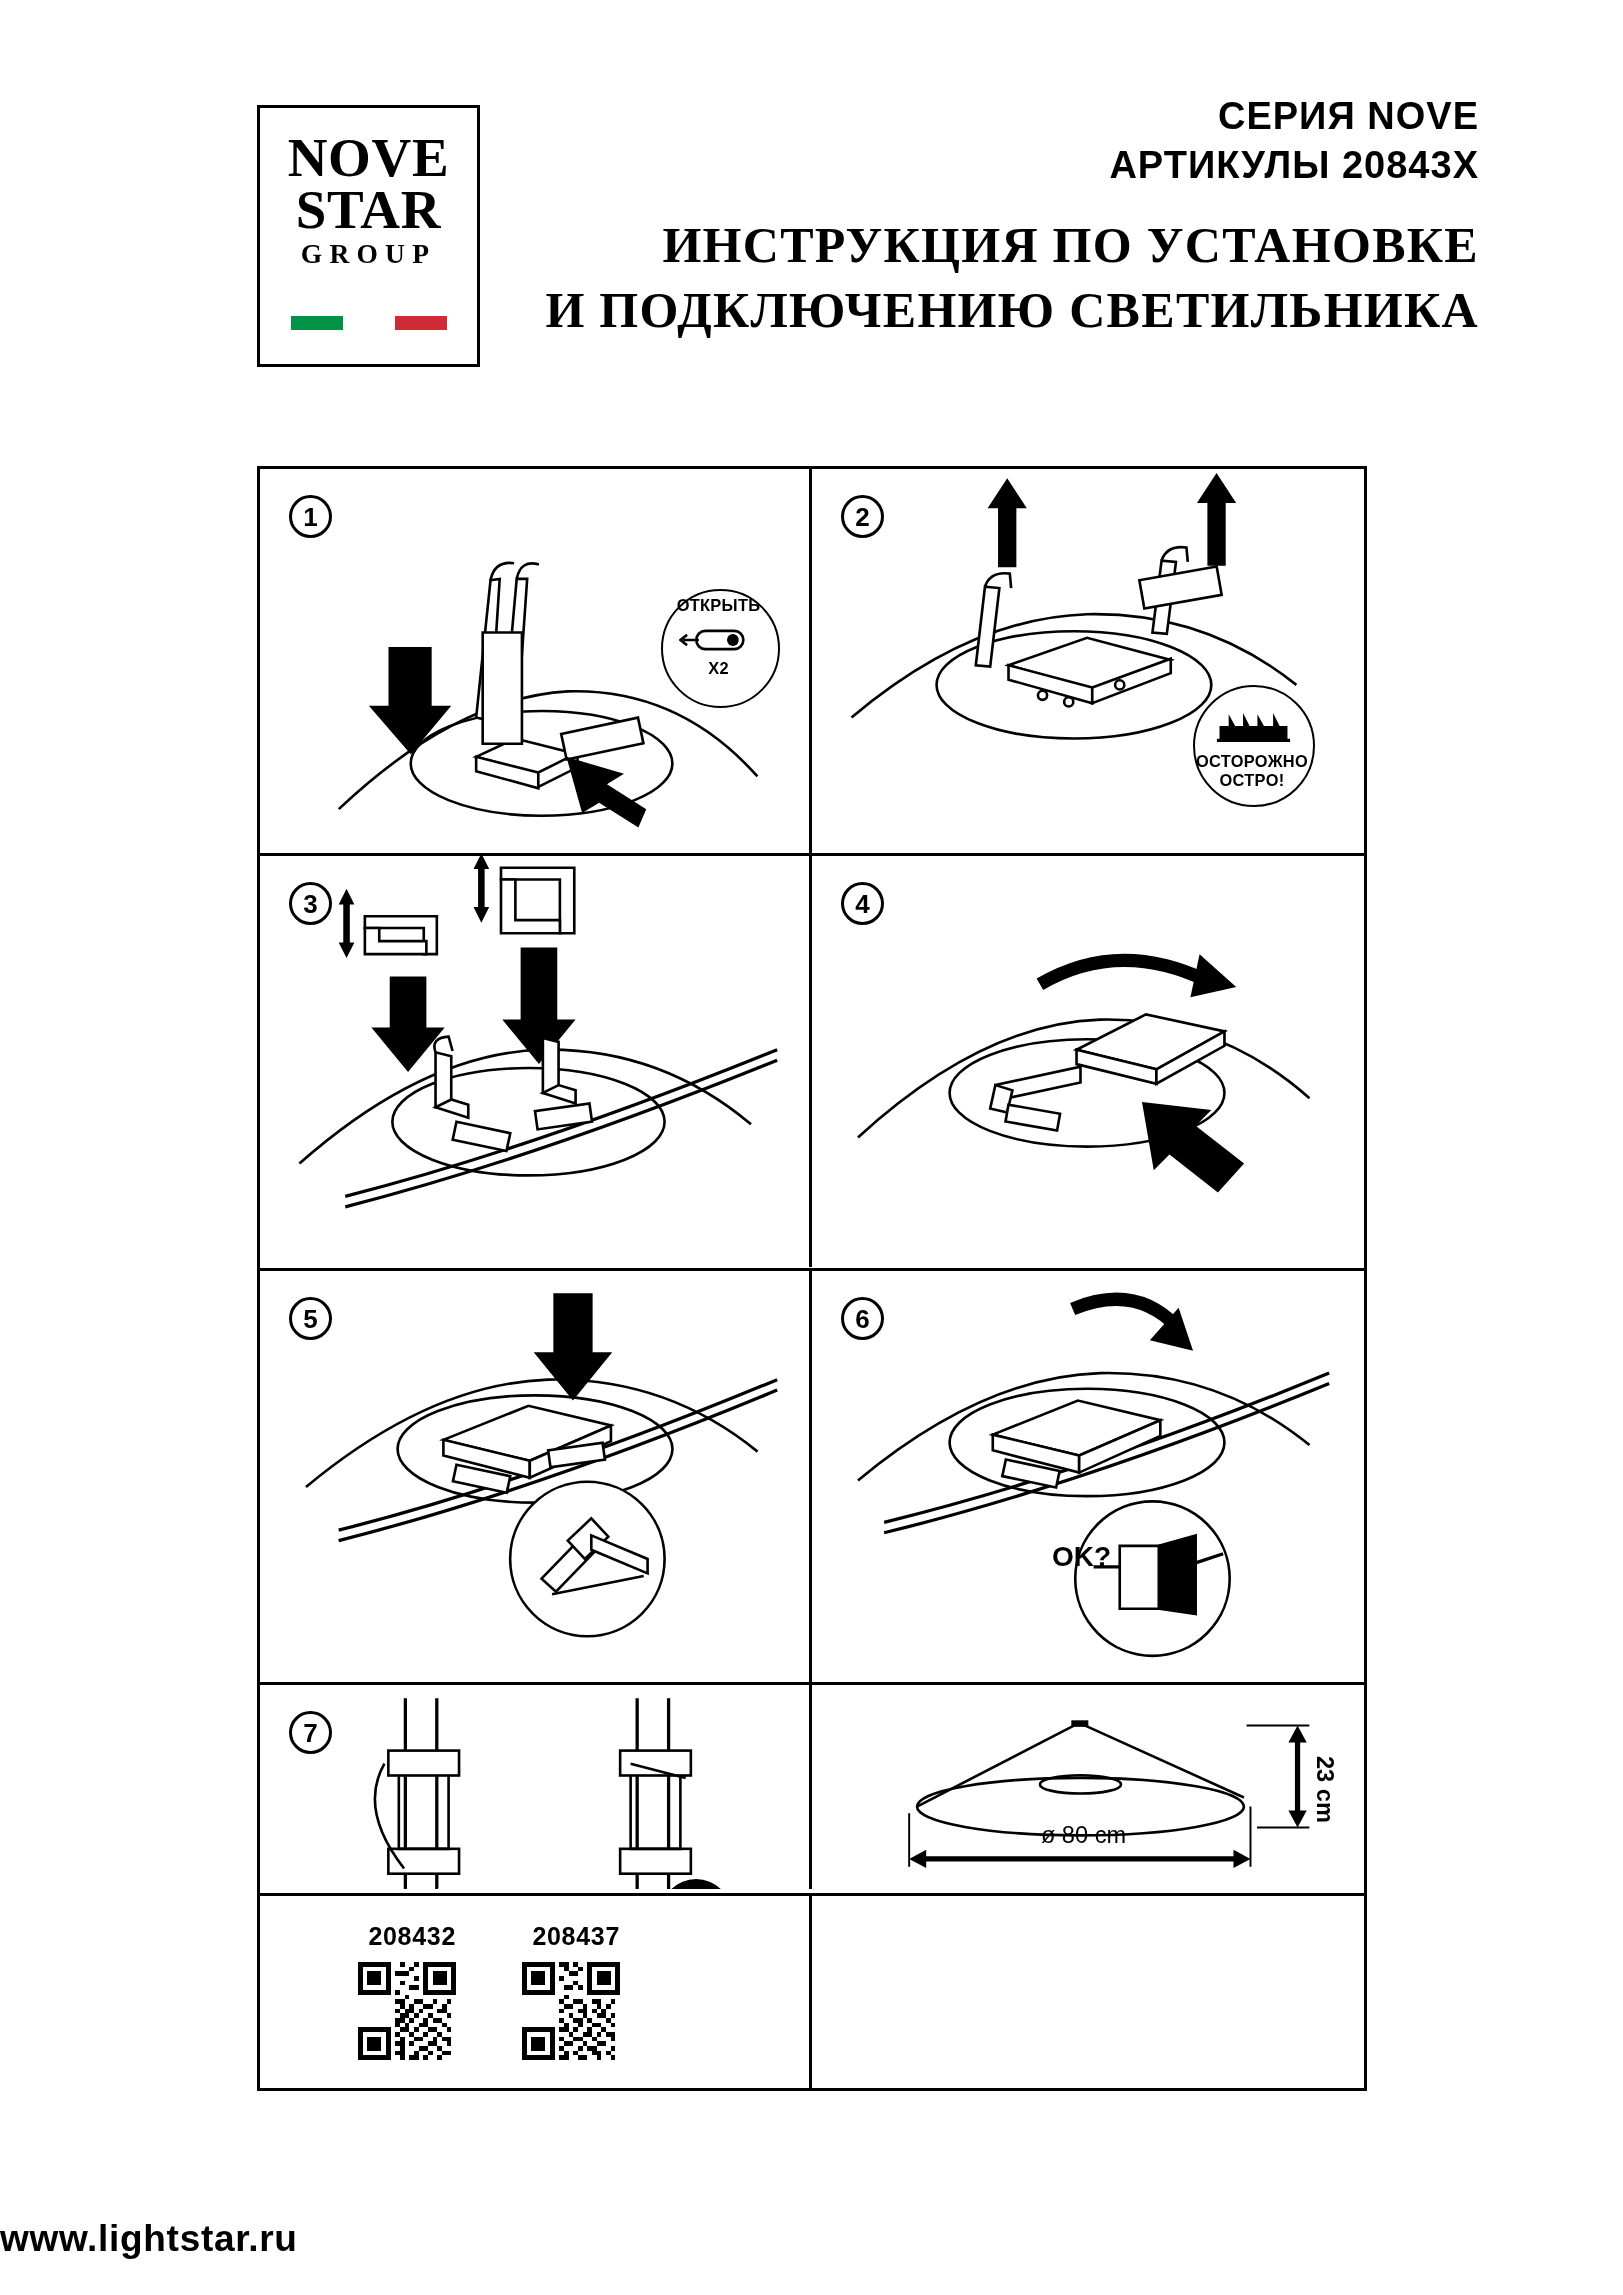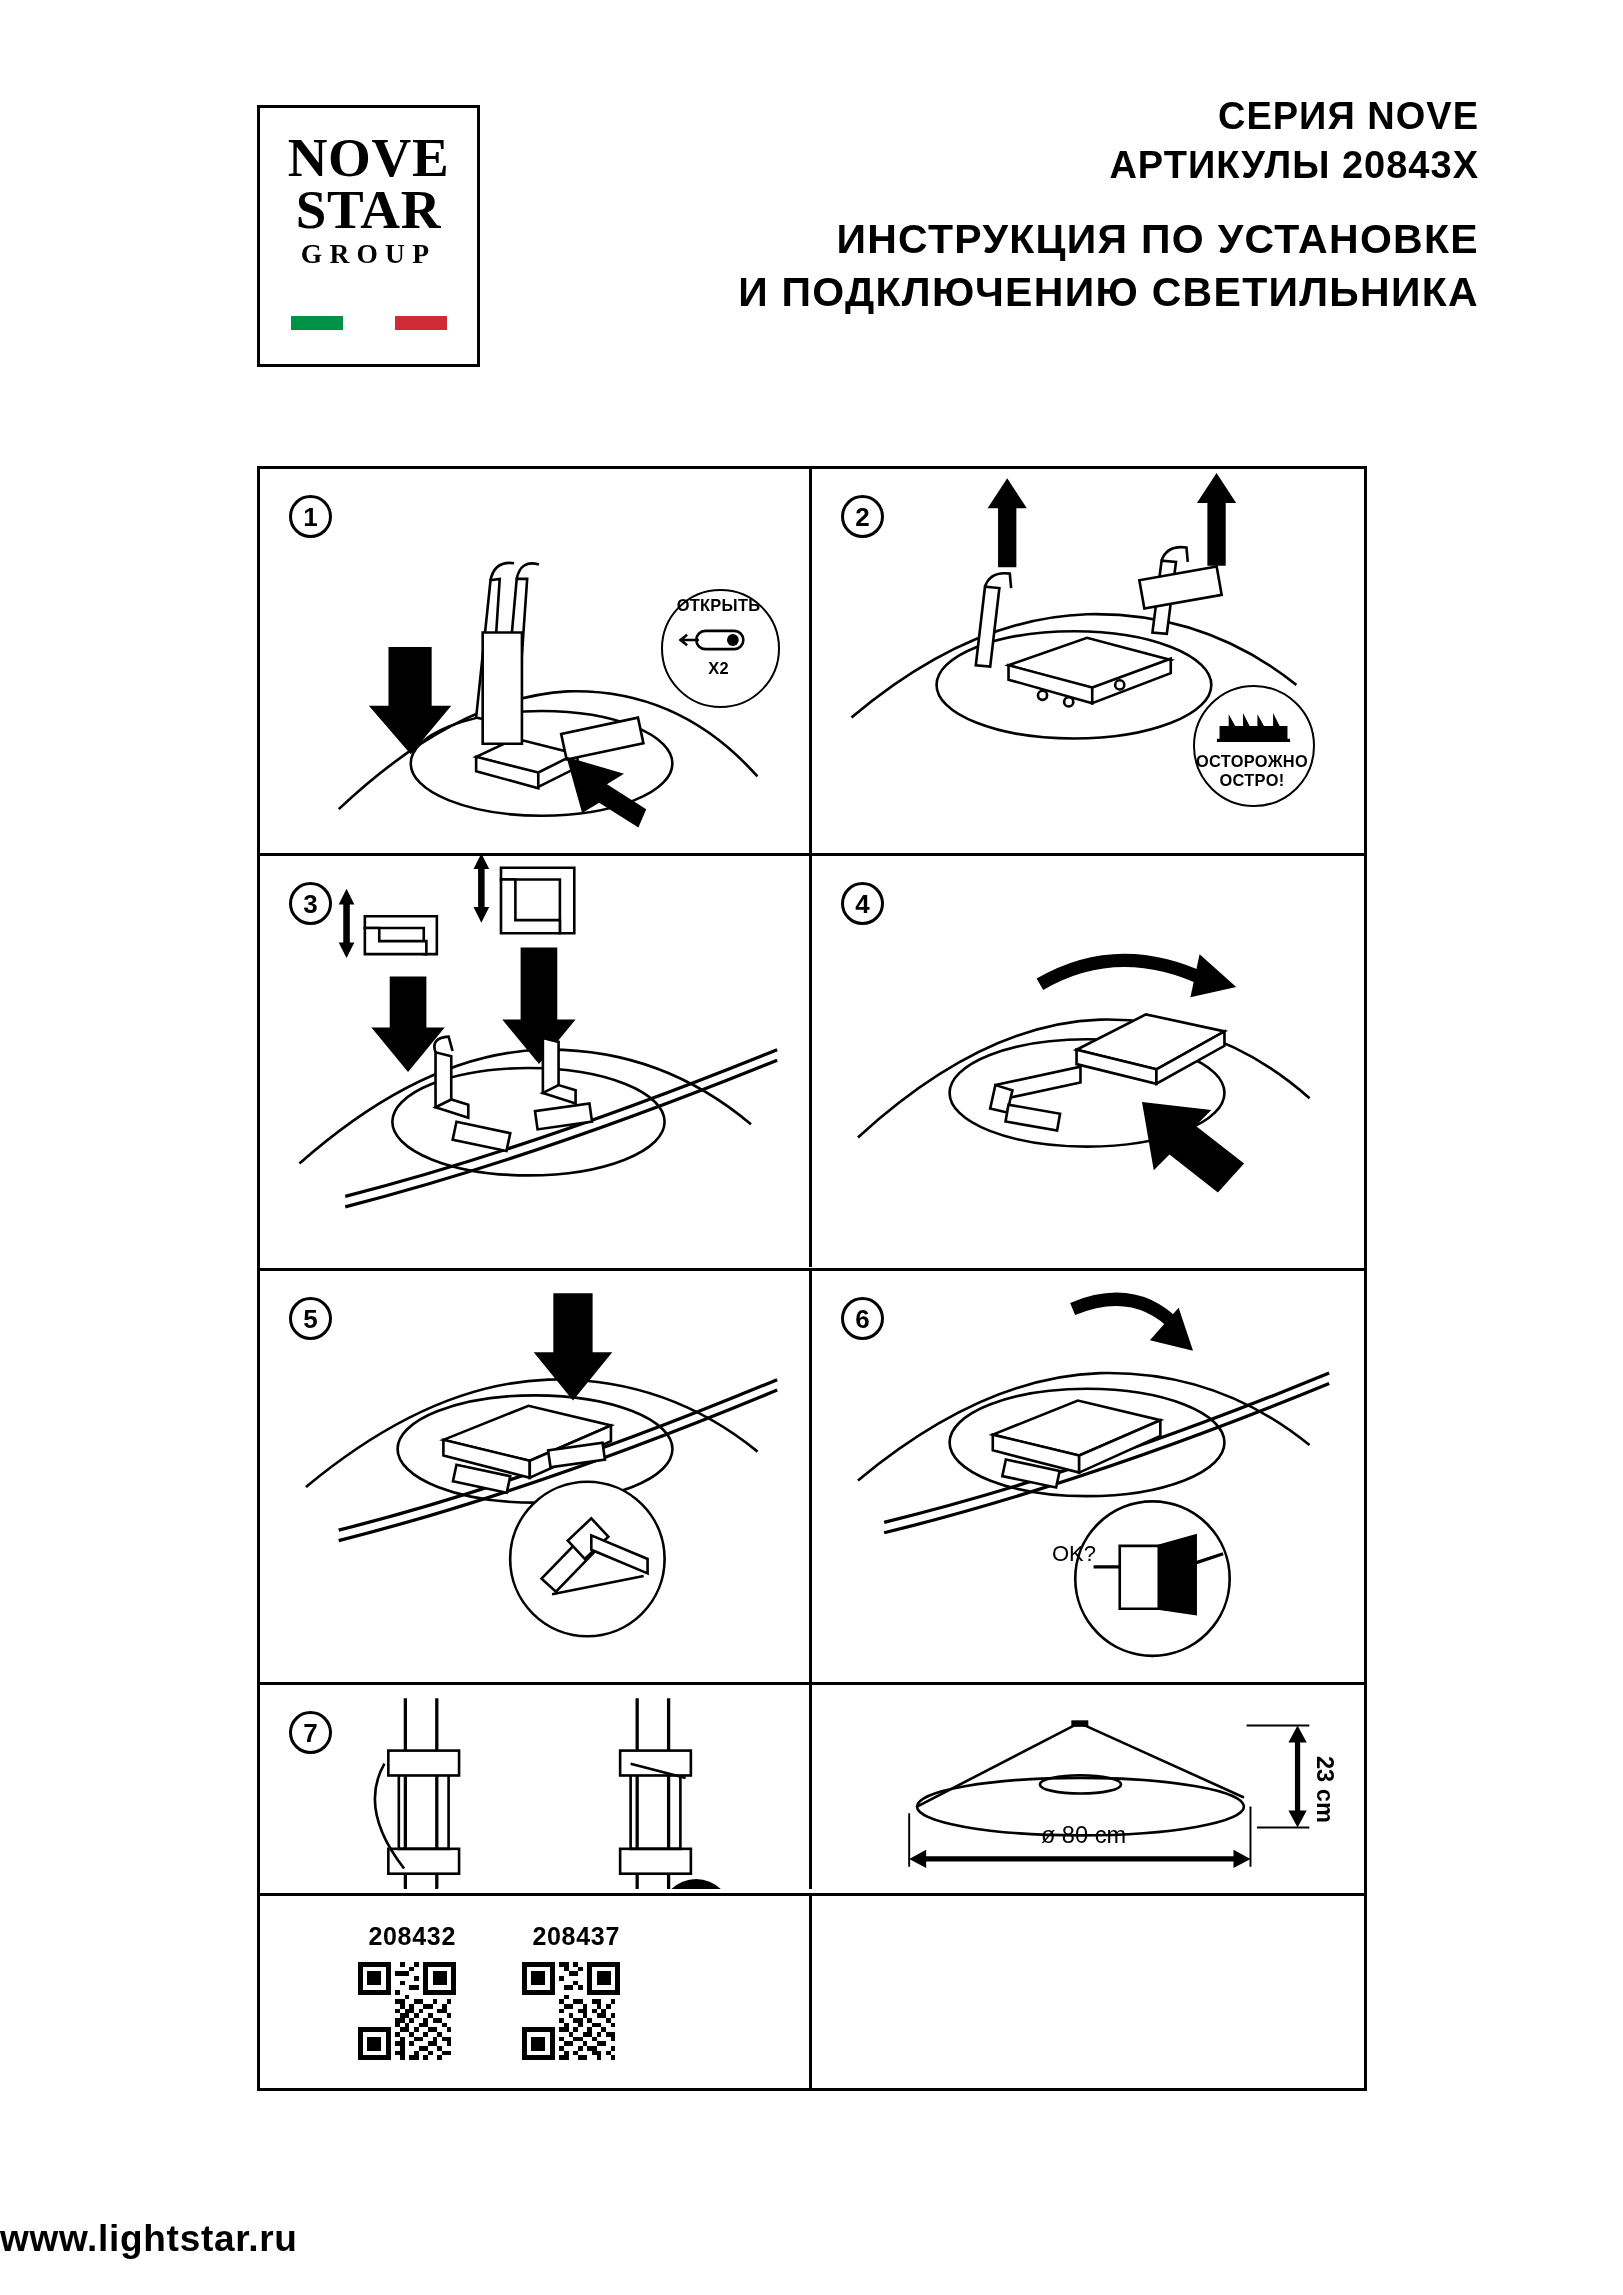--- a/index.html
+++ b/index.html
@@ -72,24 +72,25 @@
     text-align: right;
   }
   .series-line {
     font-size: 38px;
     font-weight: bold;
     letter-spacing: 1px;
     line-height: 1.28;
   }
   .main-title {
     margin-top: 23.6px;
-    font-size: 41px;
+    font-size: 50px;
     font-weight: bold;
     letter-spacing: 1.3px;
     line-height: 1.3;
+    font-family: Liberation Serif, serif;
   }
 
   
   .sheet {
     position: absolute;
     left: 257px;
     top: 466px;
     width: 1110px;
     height: 1625px;
     border: 3.3px solid #000;
@@ -379,21 +380,21 @@
         <rect x="296" y="288" width="84" height="26" transform="rotate(12 296 288)" fill="#fff" stroke="#000" stroke-width="4"></rect>
 
         <path d="M398 58 q96 -40 160 28" fill="none" stroke="#000" stroke-width="20"></path>
         <path d="M560 56 l22 66 l-66 -16 z" fill="#000"></path>
 
         <circle cx="520" cy="470" r="118" fill="#fff" stroke="#000" stroke-width="4"></circle>
         <path d="M470 420 l60 0 l0 96 l-60 0 z" fill="#fff" stroke="#000" stroke-width="4"></path>
         <path d="M530 420 l56 -16 l0 120 l-56 -8 z" fill="#000" stroke="#000" stroke-width="4"></path>
         <path d="M430 452 l40 0 M586 446 l42 -14" fill="none" stroke="#000" stroke-width="5"></path>
       </svg>
-      <div style="position:absolute;left:240px;top:270px;font-size:22px;font-weight:normal;">OK?</div>
+      <div style="position:absolute;left:240px;top:270px;font-size:28px;font-weight:bold;">OK?</div>
     </div>
   </div>
 
   <div class="row" style="top:1216px; height:204px;">
     <div class="cell left">
       <div class="step-badge">7</div>
       <svg class="art-svg" width="552" height="308" viewBox="0 0 843 470">
 
         <path d="M222 20 l0 420 M270 20 l0 420" fill="none" stroke="#000" stroke-width="5"></path>
         <rect x="196" y="100" width="108" height="38" fill="#fff" stroke="#000" stroke-width="4"></rect>

